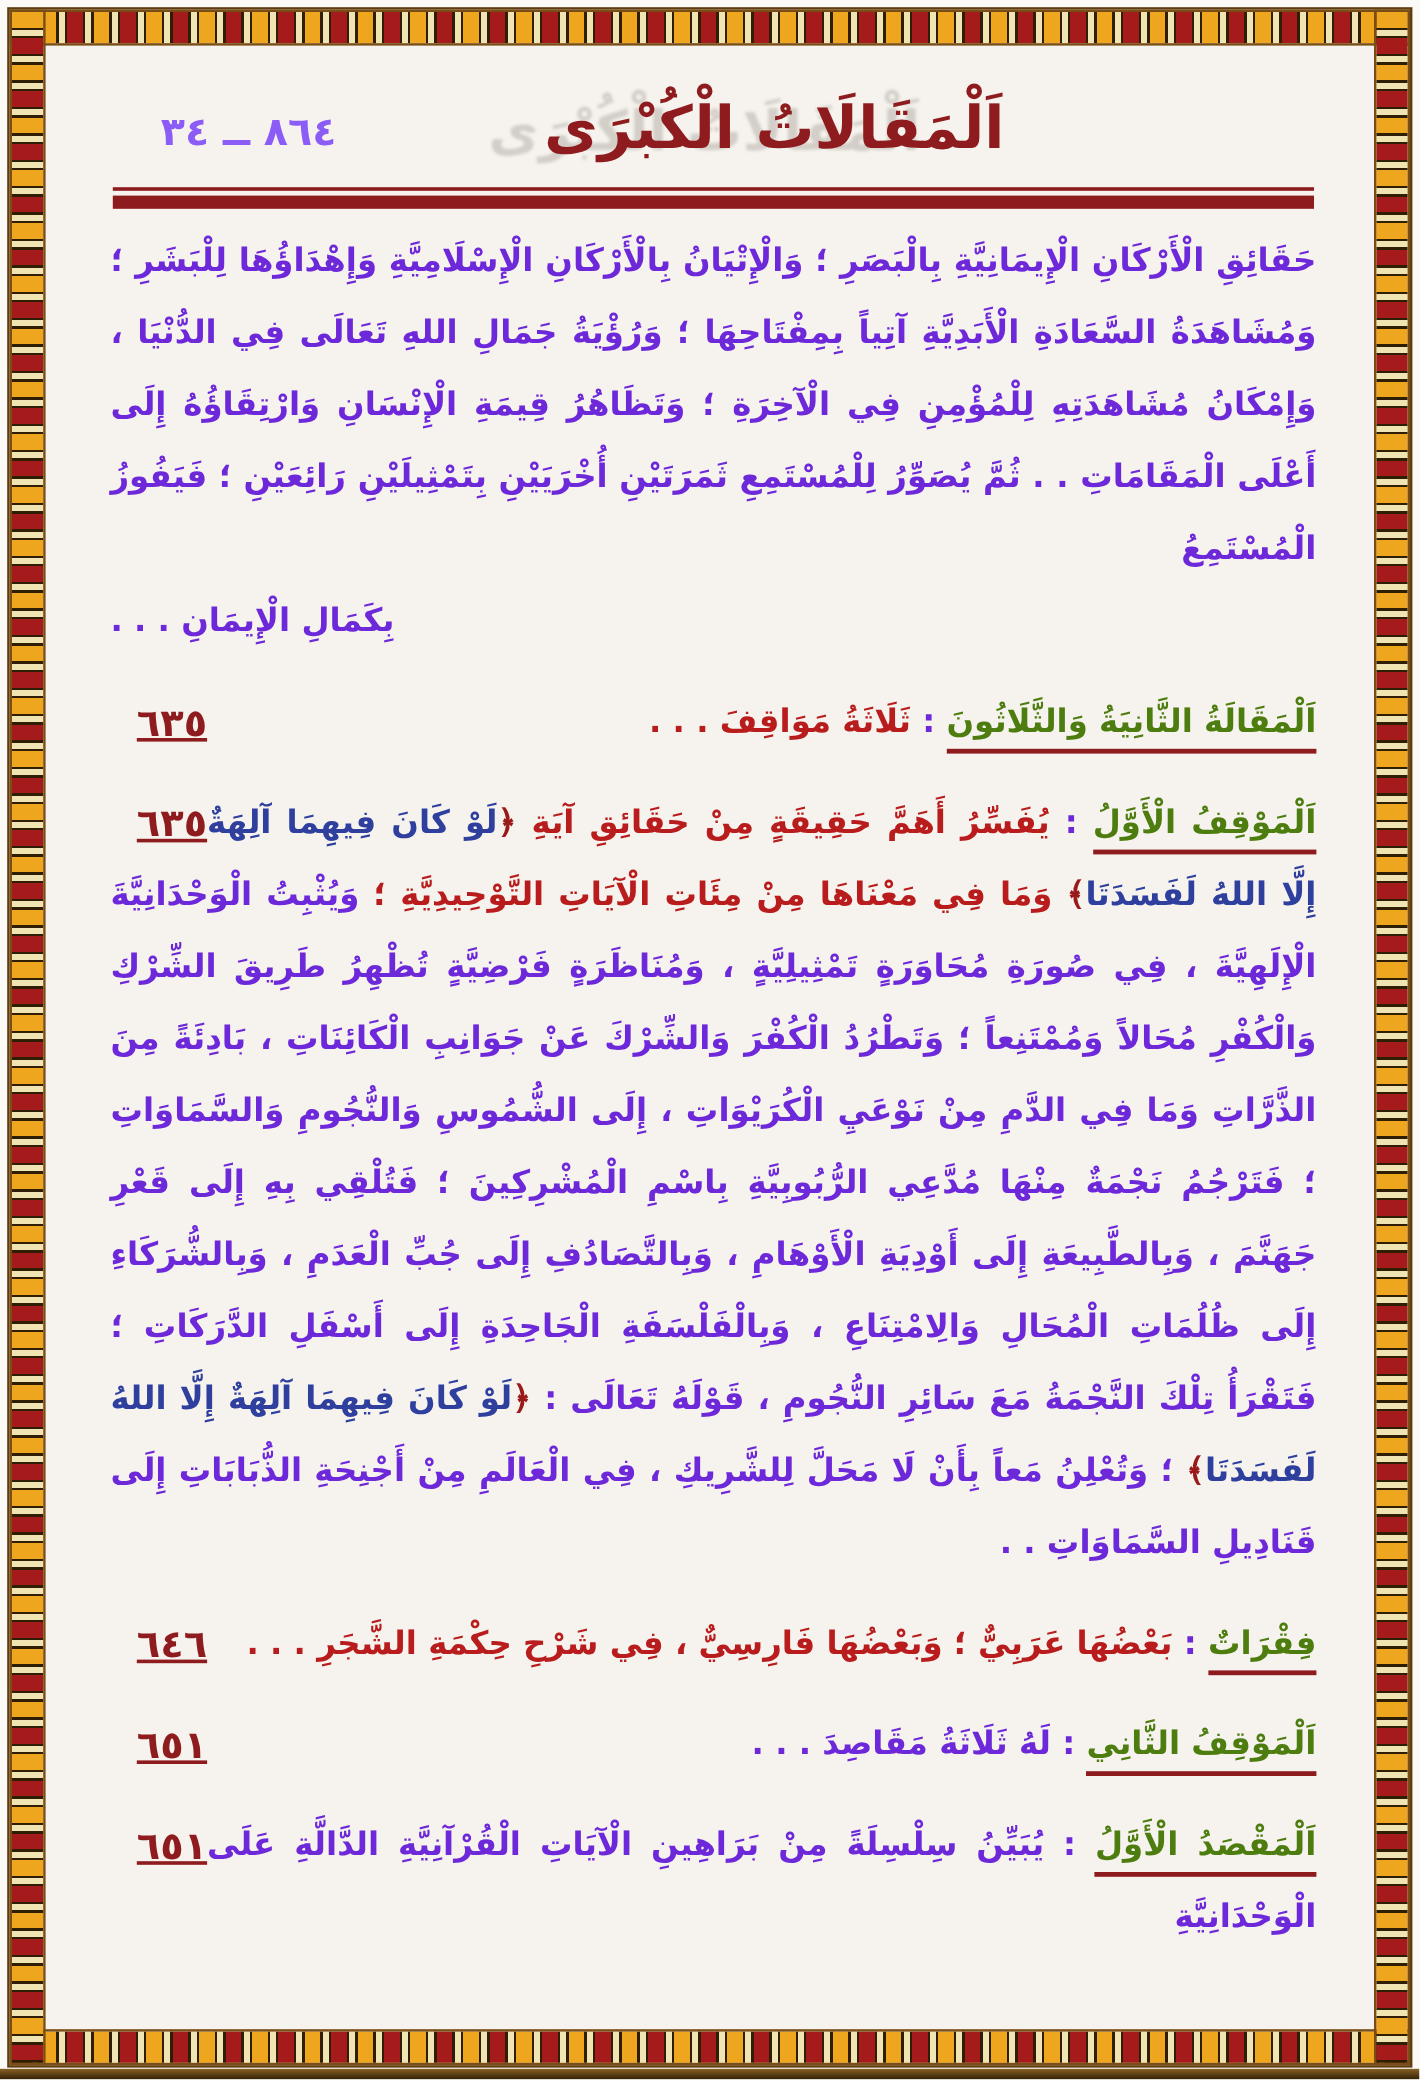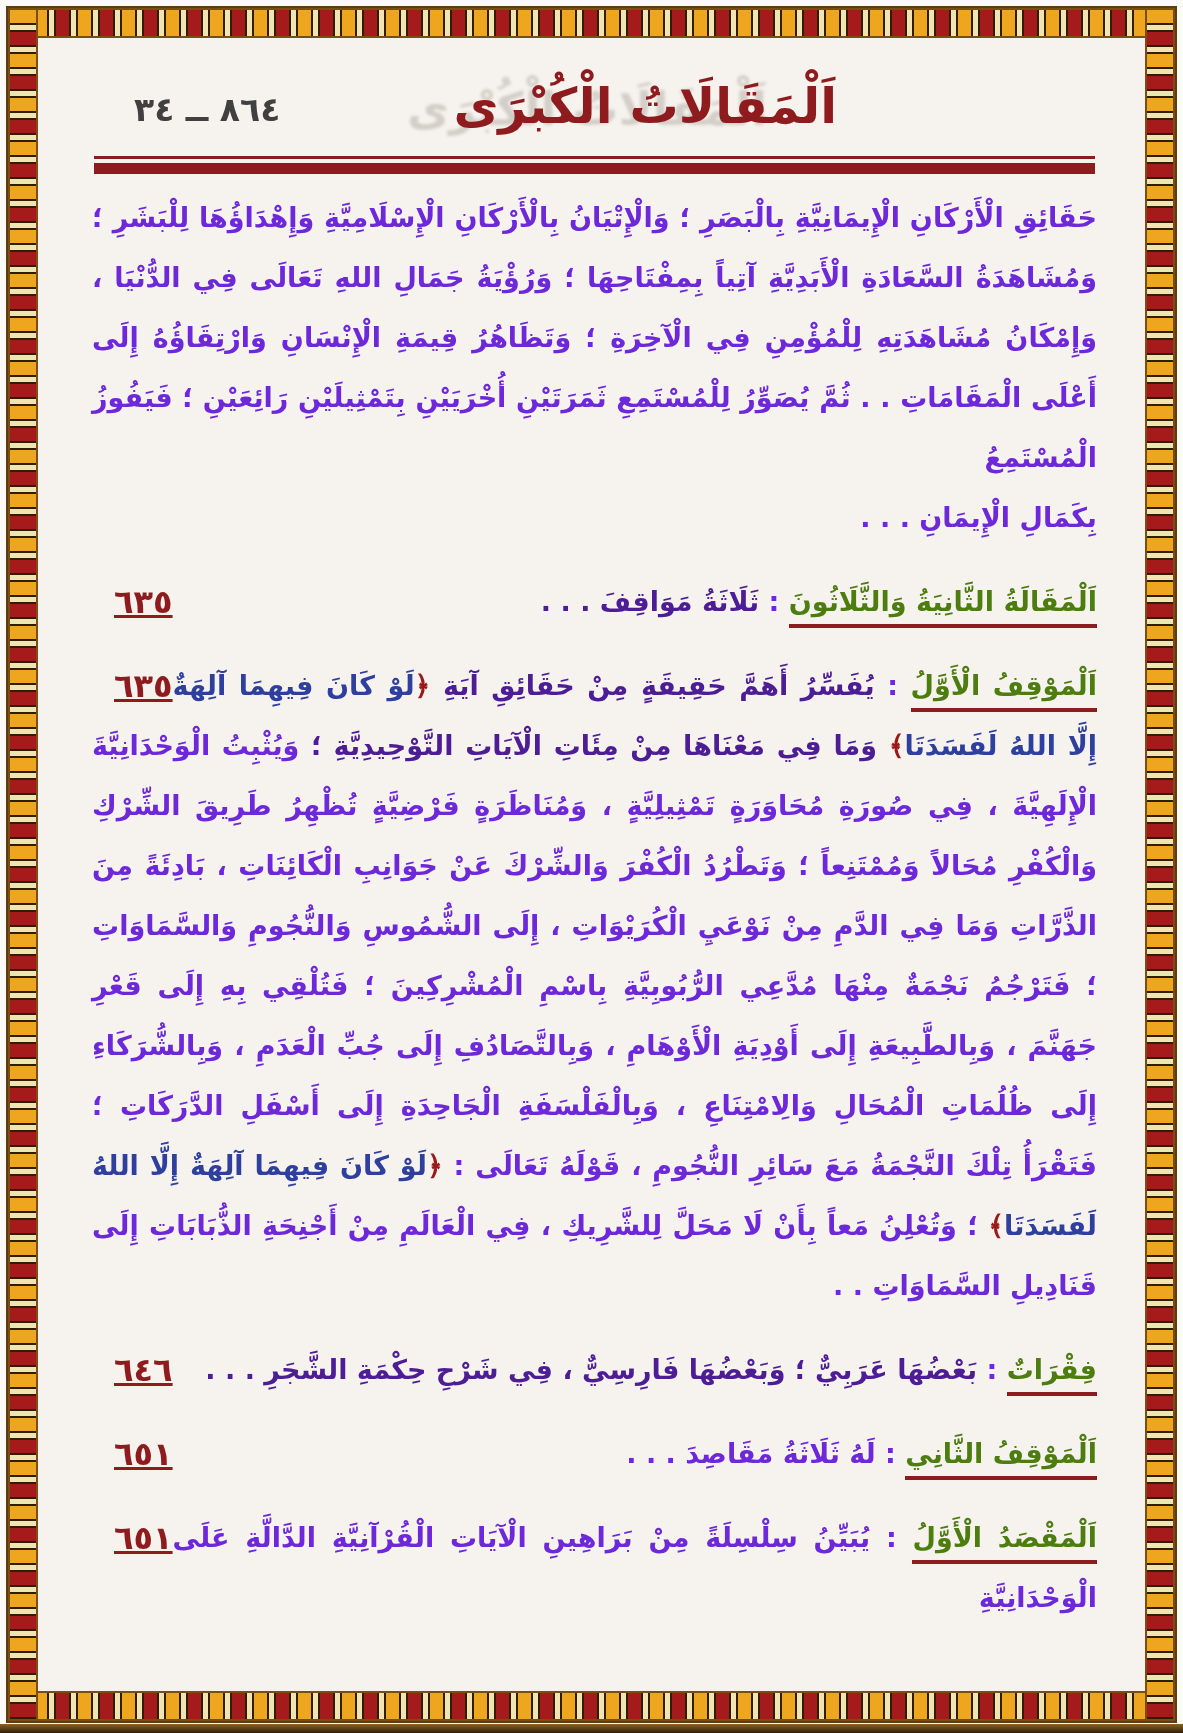--- a/index.html
+++ b/index.html
@@ -18,40 +18,40 @@
       #2f1d04 0 2px,#a51a1a 2px 15px,#2f1d04 15px 17px,#f0e5b2 17px 22px,
       #2f1d04 22px 24px,#eda61e 24px 37px,#2f1d04 37px 39px,#f0e5b2 39px 44px);}
   .b-top{top:0;} .b-bottom{bottom:0;} .b-left{left:0;} .b-right{right:0;}
   .book-edge{position:absolute;left:0;right:0;bottom:0;height:9px;
              background:linear-gradient(#8a6224,#2f1f06);}
   
   .content{position:absolute;top:56px;left:84px;right:78px;bottom:46px;
            direction:rtl;color:#8e1b1e;}
   .header{position:relative;height:92px;}
   .pagenum{position:absolute;top:26px;left:42px;direction:rtl;
-           font-size:33px;font-weight:bold;color:#404040;letter-spacing:1px;}
+           font-size:33px;font-weight:bold;color:#8b5cf6;letter-spacing:1px;}
   .title{position:absolute;top:14px;right:260px;z-index:1;
          font-size:49px;font-weight:bold;color:#8e1b1e;white-space:nowrap;}
   .watermark{position:absolute;top:18px;right:330px;z-index:0;
              font-size:46px;font-weight:bold;color:#a9a29a;opacity:.45;
              filter:blur(1.5px);white-space:nowrap;pointer-events:none;}
   .rule{margin:0 2px;}
   .rule .thin{height:3px;background:#8e1b1e;}
   .rule .gap{height:4px;}
   .rule .thick{height:11px;background:#8e1b1e;}
   .body-text{font-size:27px;font-weight:bold;line-height:60px;text-align:justify;}
   .intro{margin-top:14px;color:#8e1b1e;}
-  .center-line{text-align:right;}
+  .center-line{text-align:left;}
   .entry{margin-top:24px;}
   .entry .num{float:left;text-decoration:underline;}
   .num{float:right;font-size:32px;font-weight:bold;color:#8e1b1e;
        line-height:60px;margin-left:22px;letter-spacing:2px;}
   .hd{color:#4d7c0f;border-bottom:4px solid #8e1b1e;padding-bottom:7px;}
   .mr{color:#6d28d9;}
-  .bk{color:#4c1d95;}
+  .bk{color:#b91c1c;}
   .verse{color:#2f3f9e;}
   .bracket{color:#9a1a1a;font-weight:bold;}
   .clear{clear:both;}
 </style>
 </head>
 <body>
 
 <div class="page">
 
   <div class="frame">

